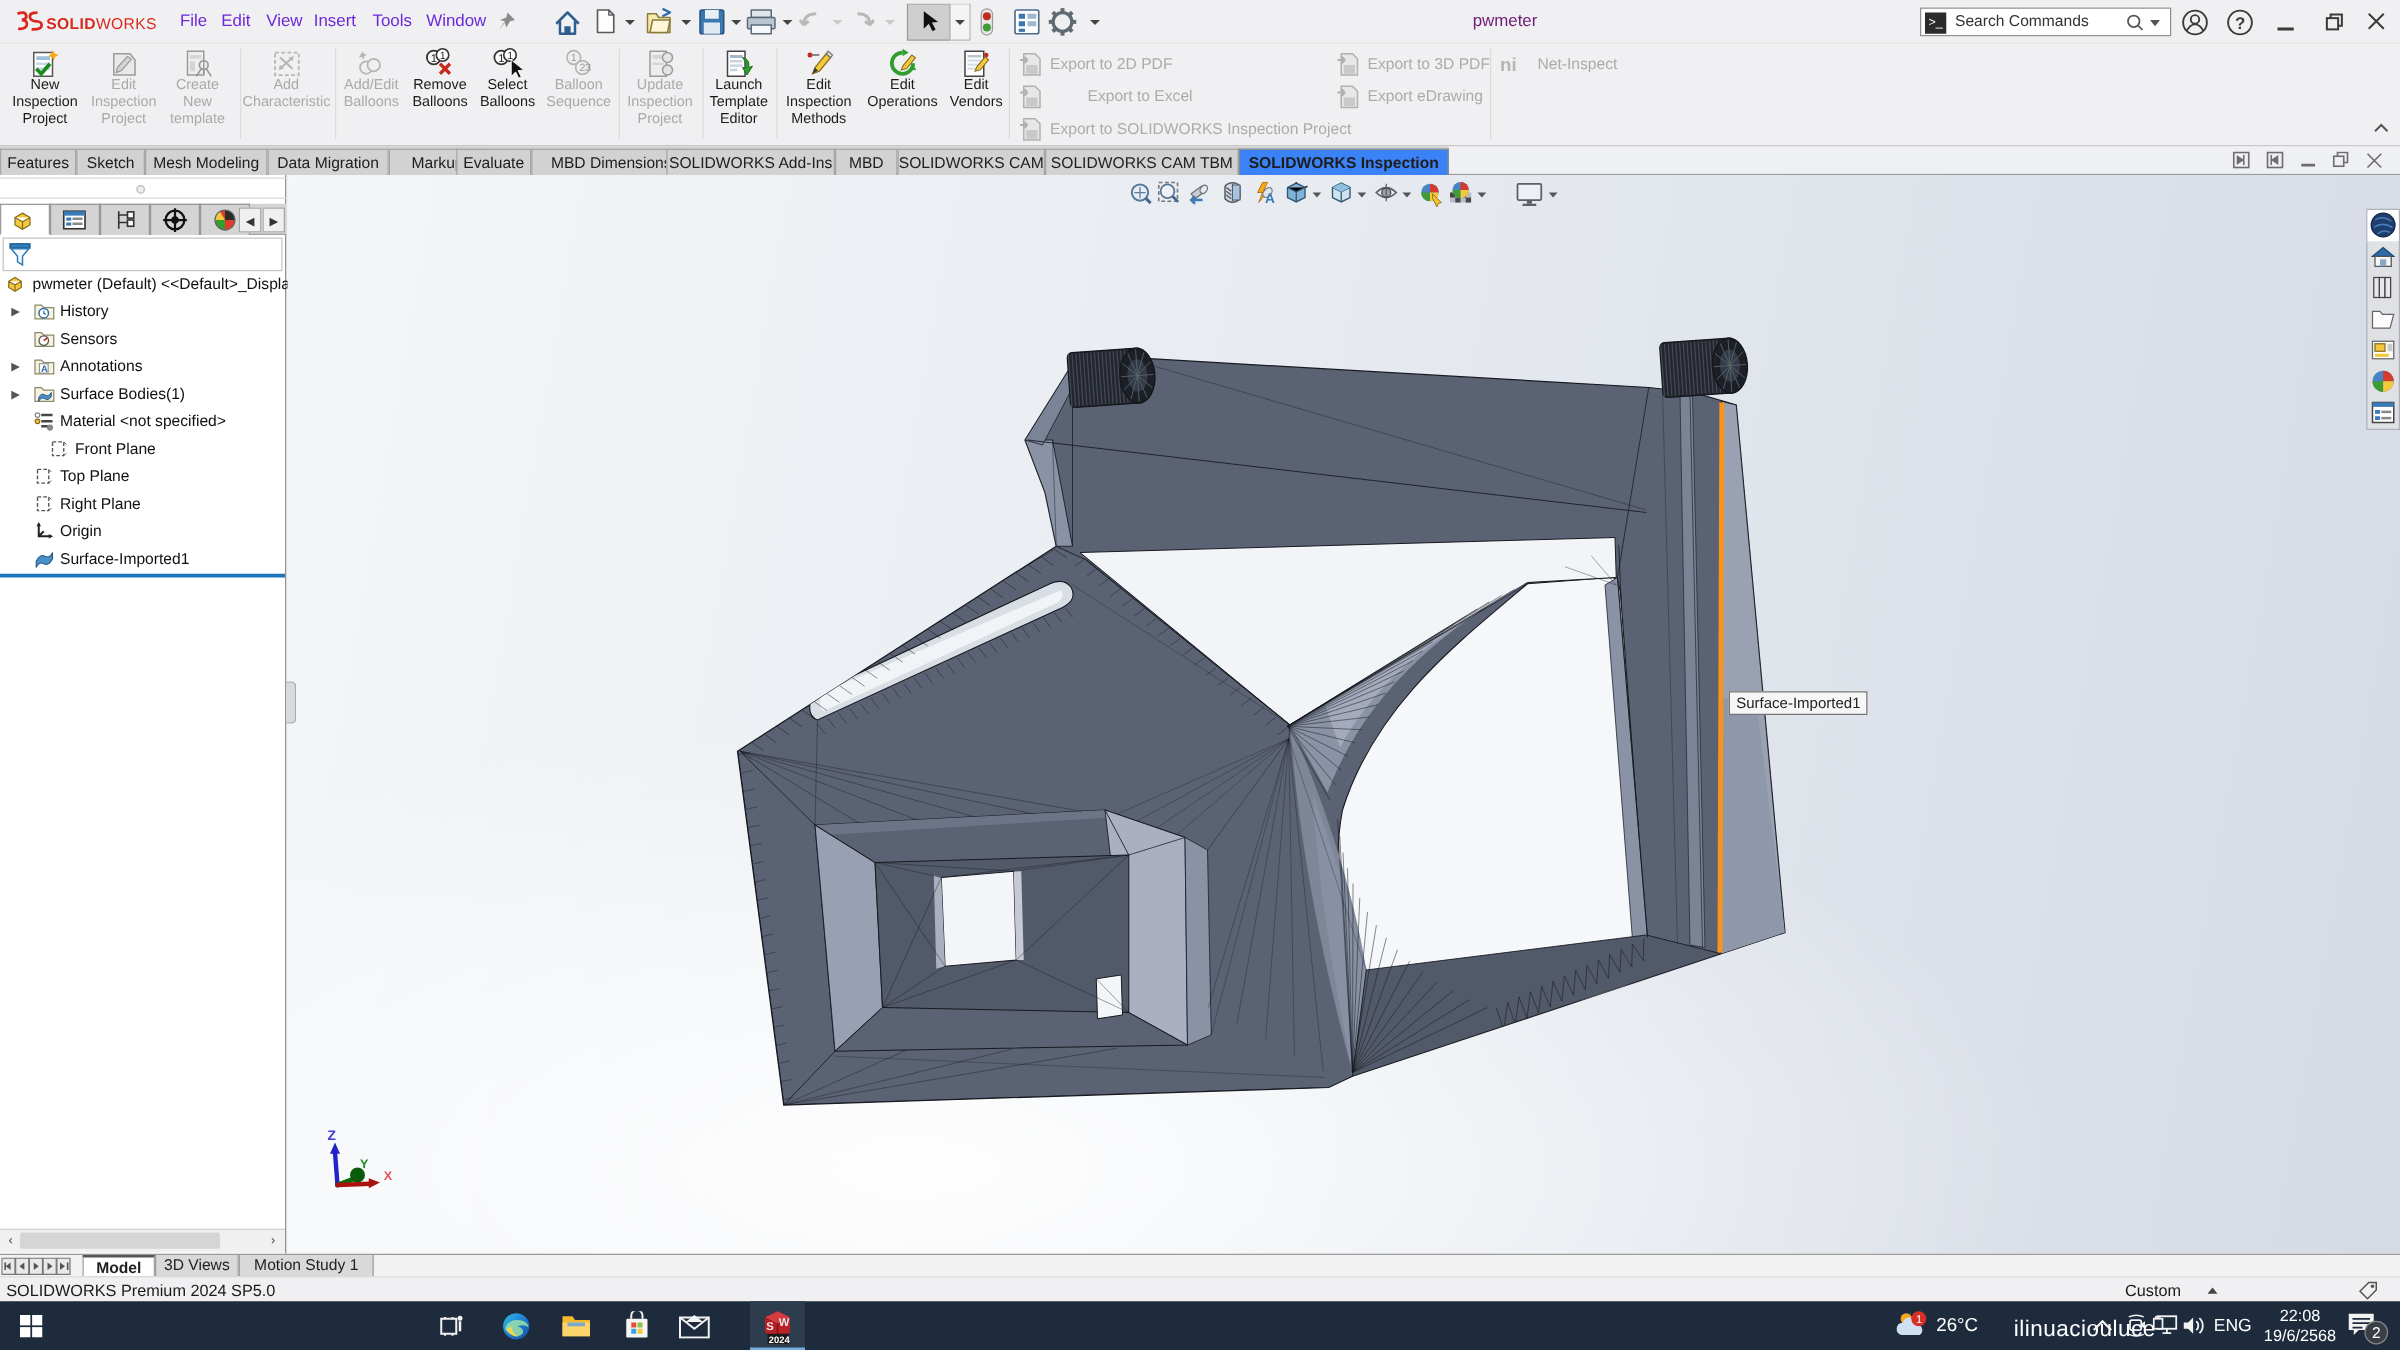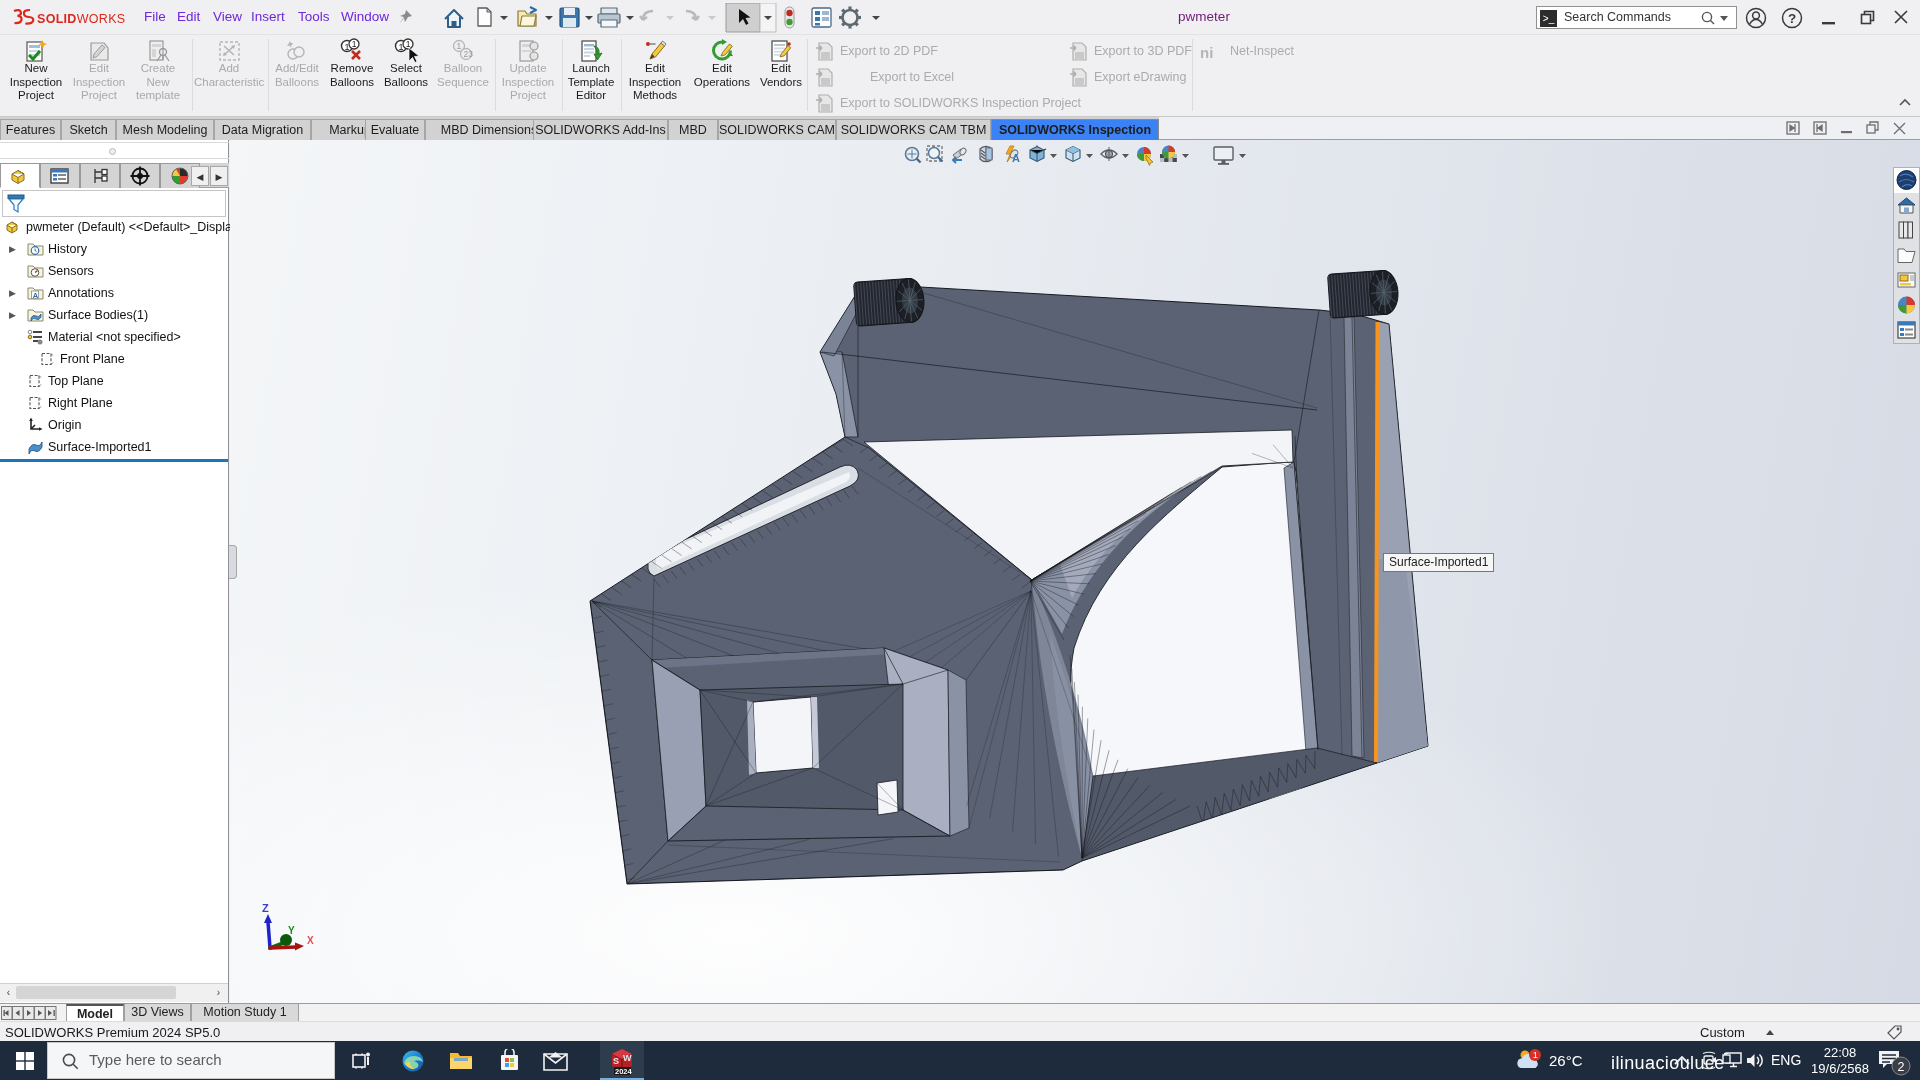--- a/index.html
+++ b/index.html
@@ -873,27 +873,20 @@
 </div>
 <div class="abs" id="taskbar">
 <svg class="abs" style="left:16px;top:11px" width="18" height="18" viewBox="0 0 18 18">
       <g fill="#ffffff">
         <rect x="0" y="0" width="8.3" height="8.3"></rect>
         <rect x="9.7" y="0" width="8.3" height="8.3"></rect>
         <rect x="0" y="9.7" width="8.3" height="8.3"></rect>
         <rect x="9.7" y="9.7" width="8.3" height="8.3"></rect>
       </g>
     </svg>
-<div class="abs" style="left:47px;top:1px;width:288px;height:37px;background:#f5f6f7;border:1px solid #c8c8c8;">
-<svg class="abs" style="left:13px;top:9px" width="19" height="19" viewBox="0 0 19 19">
-        <circle cx="8" cy="8" r="5.6" fill="none" stroke="#4a4a4a" stroke-width="1.6"></circle>
-        <path d="M12.2 12.2 l4.5 4.5" stroke="#4a4a4a" stroke-width="1.6"></path>
-      </svg>
-<div class="abs" style="left:41px;top:8px;font-size:15px;color:#5c5c5c;">Type here to search</div>
-</div>
 <svg class="abs" style="left:350px;top:9px" width="22" height="22" viewBox="0 0 22 22">
       <g fill="none" stroke="#f2f2f2" stroke-width="1.6">
         <rect x="3" y="5" width="12" height="12"></rect>
         <path d="M6 5 v-1.5 M12 5 v-1.5 M6 17 v1.5 M12 17 v1.5"></path>
         <path d="M18 7 v8" stroke-width="2"></path>
         <circle cx="18" cy="4.5" r="1.2" fill="#f2f2f2"></circle>
       </g>
     </svg>
 <svg class="abs" style="left:401px;top:8px" width="24" height="24" viewBox="0 0 24 24">
 <defs>

